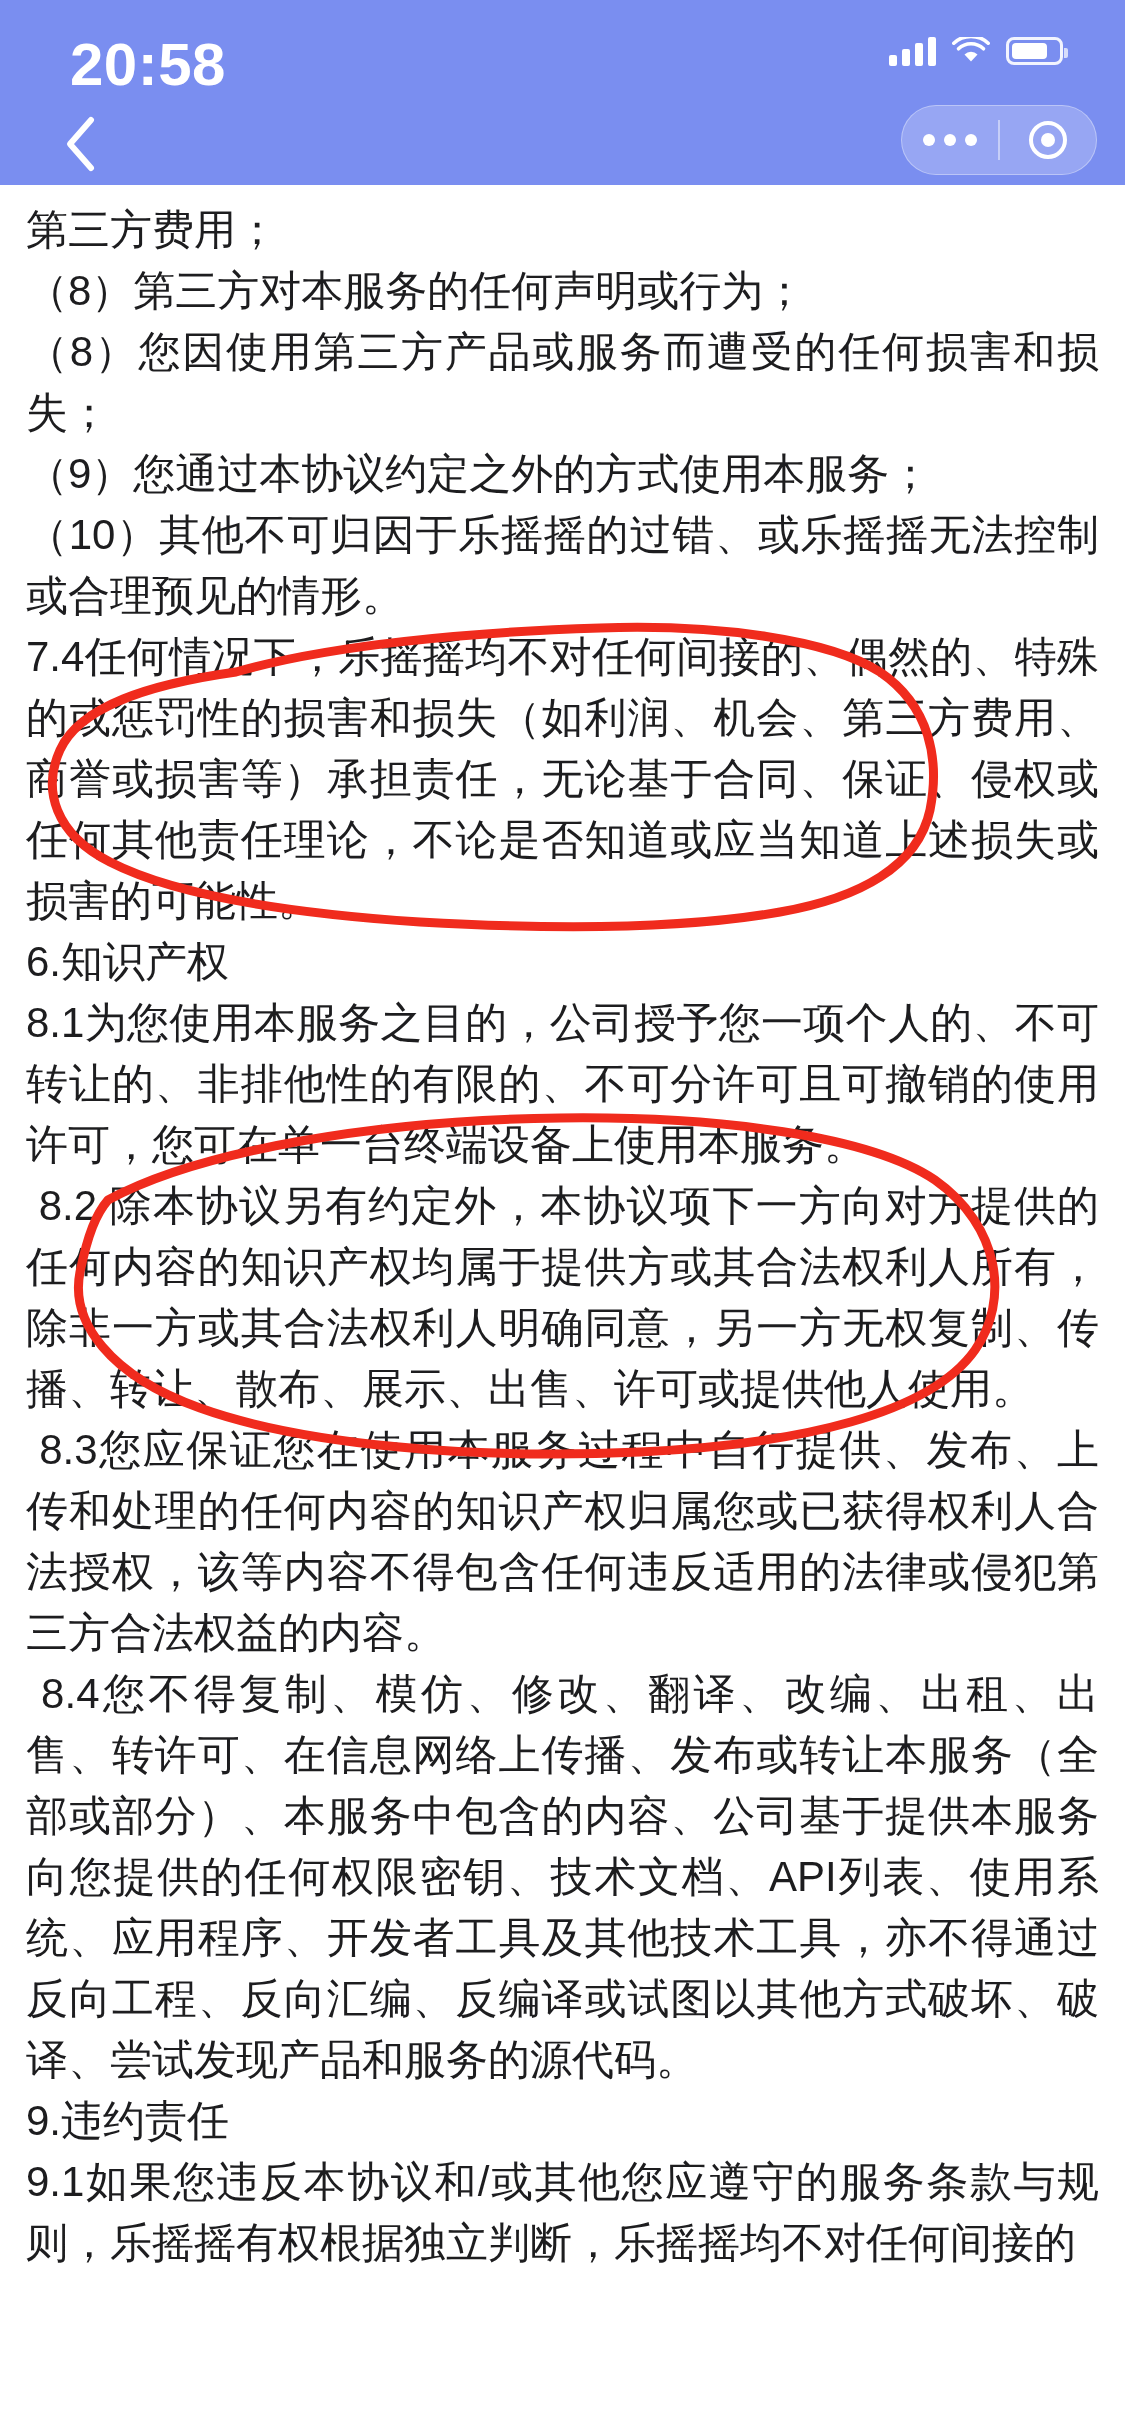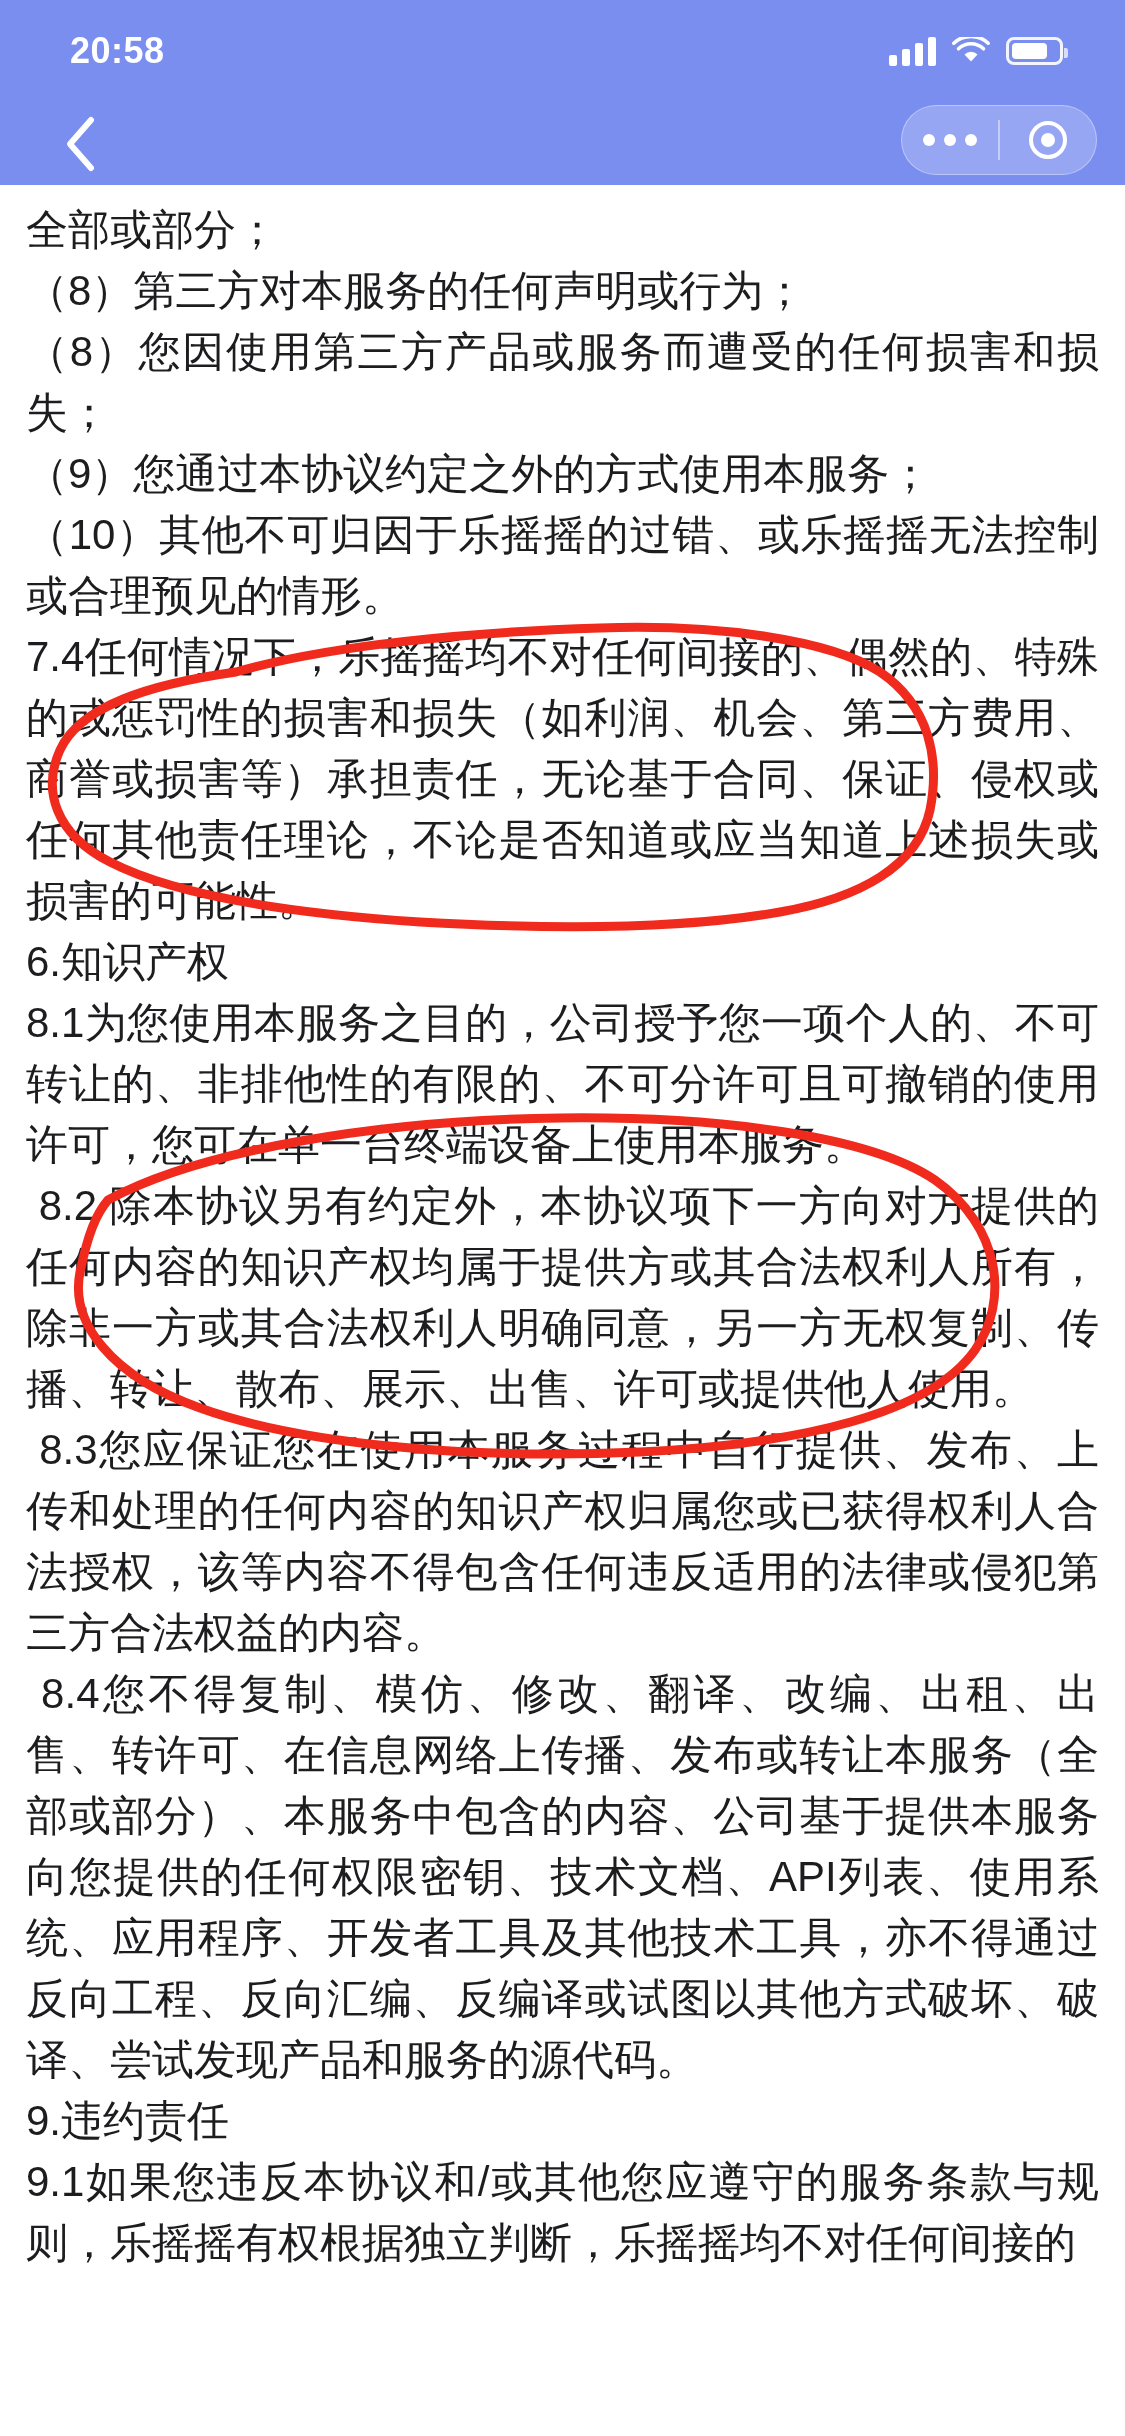--- a/index.html
+++ b/index.html
@@ -32,21 +32,21 @@
     position: absolute;
     top: 0; left: 0;
     width: 1125px;
     height: 105px;
     color: #ffffff;
   }
   .status-time {
     position: absolute;
     left: 70px;
     top: 30px;
-    font-size: 36px;
+    font-size: 60px;
     font-weight: 600;
     letter-spacing: 0.5px;
     color: #ffffff;
   }
   .status-right {
     position: absolute;
     right: 62px;
     top: 36px;
     display: flex;
     align-items: center;
@@ -229,21 +229,21 @@
         </div>
         <div class="divider"></div>
         <div class="half">
           <span class="target-ring"></span>
         </div>
       </div>
     </div>
   </div>
 
   <div class="doc">
-    <p>全部或部分；</p>
+    <p>第三方费用；</p>
     <p>（8）第三方对本服务的任何声明或行为；</p>
     <p>（8）您因使用第三方产品或服务而遭受的任何损害和损失；</p>
     <p>（9）您通过本协议约定之外的方式使用本服务；</p>
     <p>（10）其他不可归因于乐摇摇的过错、或乐摇摇无法控制或合理预见的情形。</p>
     <p>7.4任何情况下，乐摇摇均不对任何间接的、偶然的、特殊的或惩罚性的损害和损失（如利润、机会、第三方费用、商誉或损害等）承担责任，无论基于合同、保证、侵权或任何其他责任理论，不论是否知道或应当知道上述损失或损害的可能性。</p>
     <p>6.知识产权</p>
     <p>8.1为您使用本服务之目的，公司授予您一项个人的、不可转让的、非排他性的有限的、不可分许可且可撤销的使用许可，您可在单一台终端设备上使用本服务。</p>
     <p> 8.2 除本协议另有约定外，本协议项下一方向对方提供的任何内容的知识产权均属于提供方或其合法权利人所有，除非一方或其合法权利人明确同意，另一方无权复制、传播、转让、散布、展示、出售、许可或提供他人使用。</p>
     <p> 8.3您应保证您在使用本服务过程中自行提供、发布、上传和处理的任何内容的知识产权归属您或已获得权利人合法授权，该等内容不得包含任何违反适用的法律或侵犯第三方合法权益的内容。</p>
     <p> 8.4您不得复制、模仿、修改、翻译、改编、出租、出售、转许可、在信息网络上传播、发布或转让本服务（全部或部分）、本服务中包含的内容、公司基于提供本服务向您提供的任何权限密钥、技术文档、API列表、使用系统、应用程序、开发者工具及其他技术工具，亦不得通过反向工程、反向汇编、反编译或试图以其他方式破坏、破译、尝试发现产品和服务的源代码。</p>

